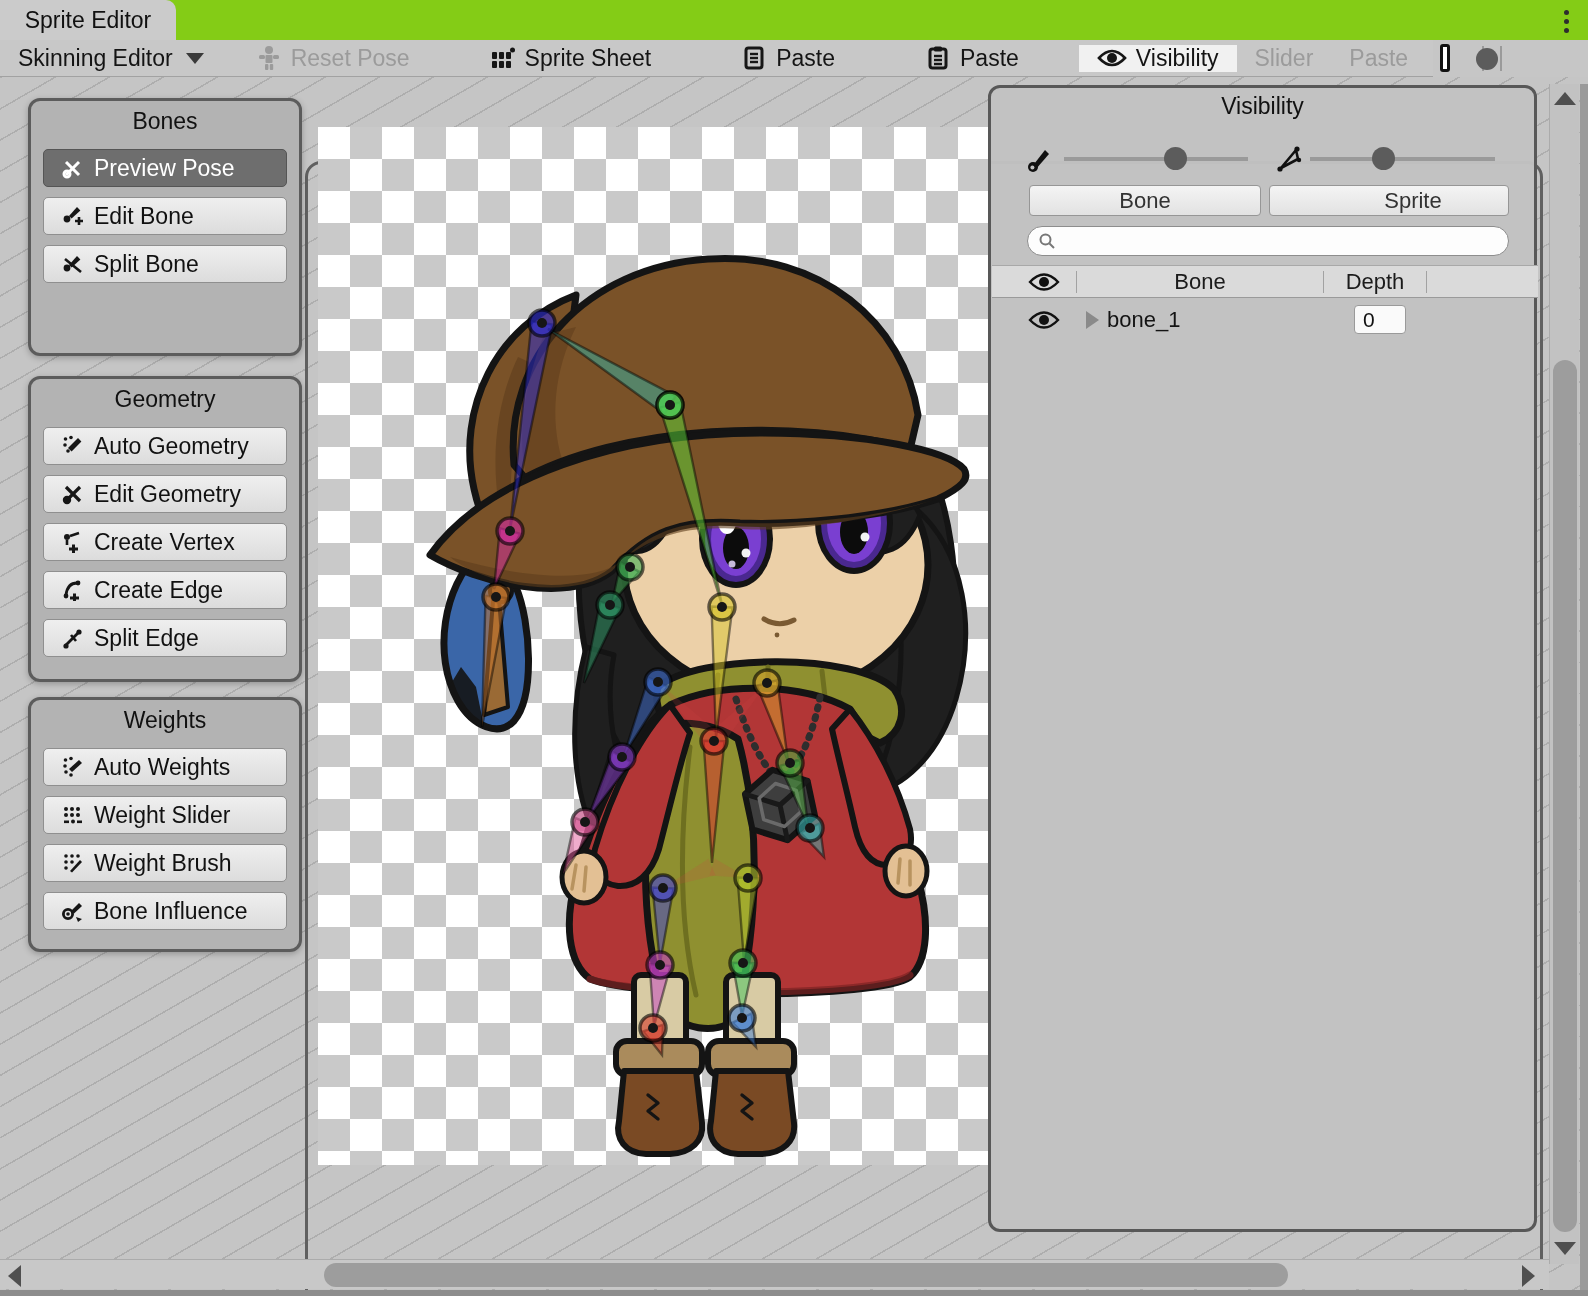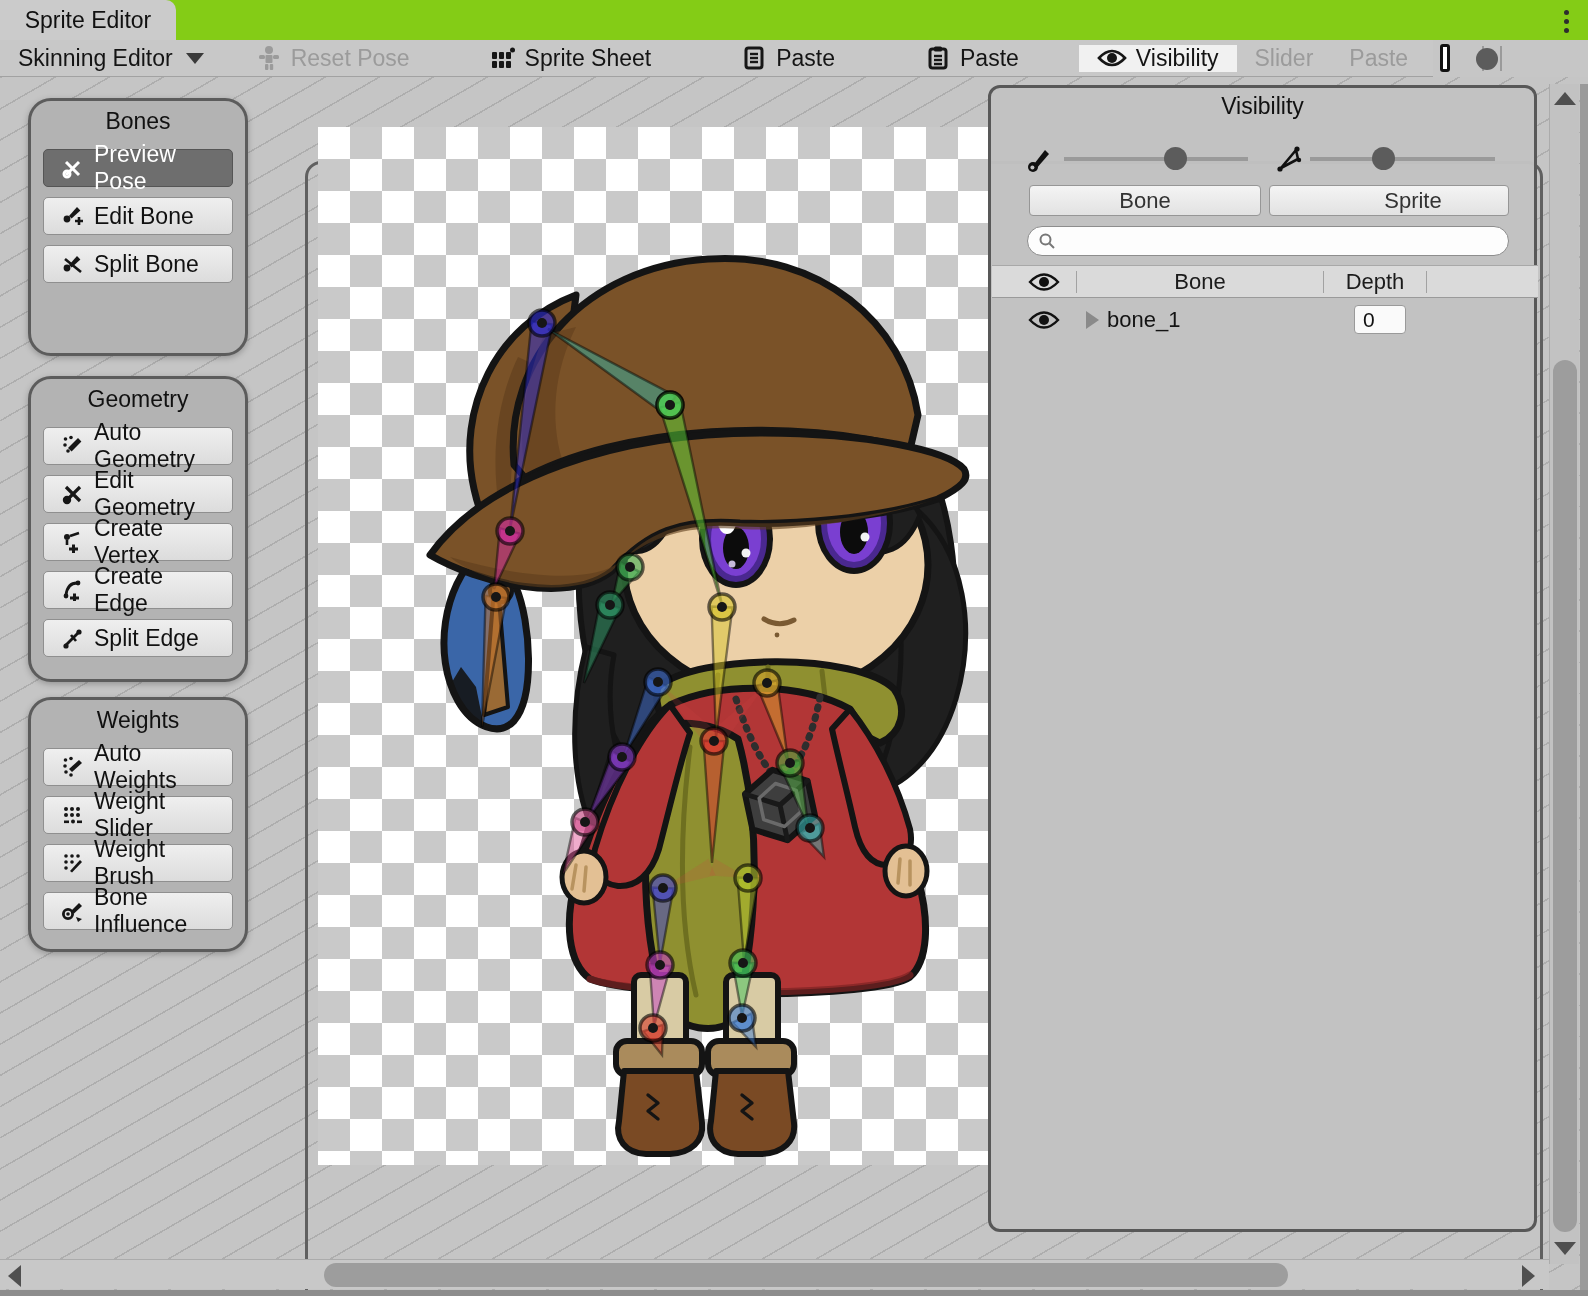--- a/index.html
+++ b/index.html
@@ -44,22 +44,22 @@
     background-image:repeating-linear-gradient(150deg, rgba(80,80,80,0.20) 0 1.5px, transparent 1.5px 27px); }
   .canvas-frame { position:absolute; left:305px; top:84px; width:1238px; height:1156px;
     border:3px solid #606060; border-radius:16px; pointer-events:none; }
   .checker { position:absolute; left:318px; top:127px; width:670px; height:1038px; background:#fff;
     background-image:linear-gradient(45deg,#c9c9c9 25%,transparent 25% 75%,#c9c9c9 75%),
                      linear-gradient(45deg,#c9c9c9 25%,transparent 25% 75%,#c9c9c9 75%);
     background-size:64px 64px; background-position:0 0,32px 32px; }
   .checker svg { position:absolute; left:0; top:0; }
 
   
-  .tool-panel { position:absolute; left:28px; width:220px; background:#b3b3b3;
-    border:3px solid #5c5c5c; border-radius:23px; box-shadow:0 2px 6px rgba(0,0,0,0.25); }
+  .tool-panel { position:absolute; left:28px; width:274px; background:#b3b3b3;
+    border:3px solid #5c5c5c; border-radius:12px; box-shadow:0 2px 6px rgba(0,0,0,0.25); }
   .tool-panel h3 { font-size:23px; font-weight:normal; color:#111; text-align:center; padding:7px 0 4px; }
   .pbtn { position:relative; margin:10px 12px 0; height:38px; border-radius:5px;
     background:linear-gradient(#efefef,#dcdcdc); border:1px solid #8f8f8f;
     display:flex; align-items:center; gap:10px; padding:0 18px; font-size:23px; color:#111; cursor:pointer; }
   .pbtn:last-child { margin-bottom:12px; }
   .pbtn.selected { background:#6e6e6e; border-color:#555; color:#fff; }
   .pbtn svg { flex:0 0 auto; }
 
   
   .vis-panel { position:absolute; left:988px; top:85px; width:549px; height:1147px;

